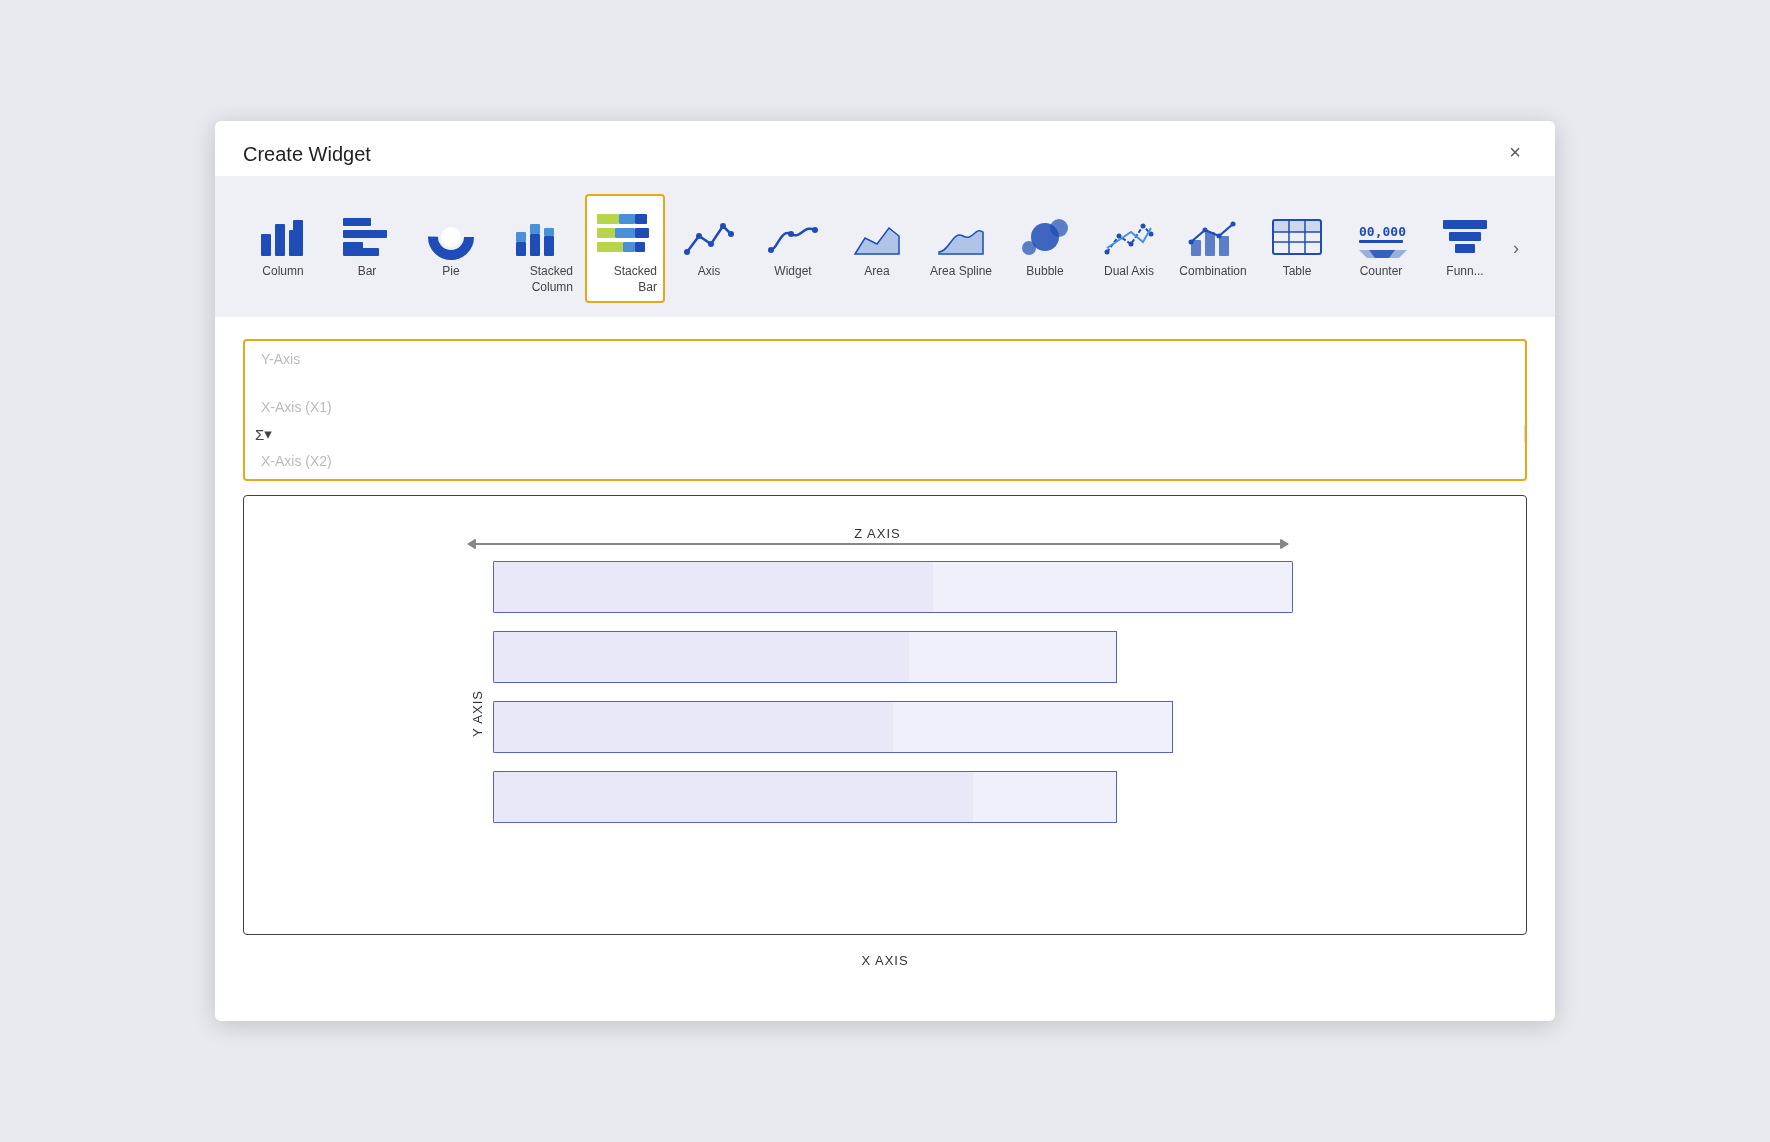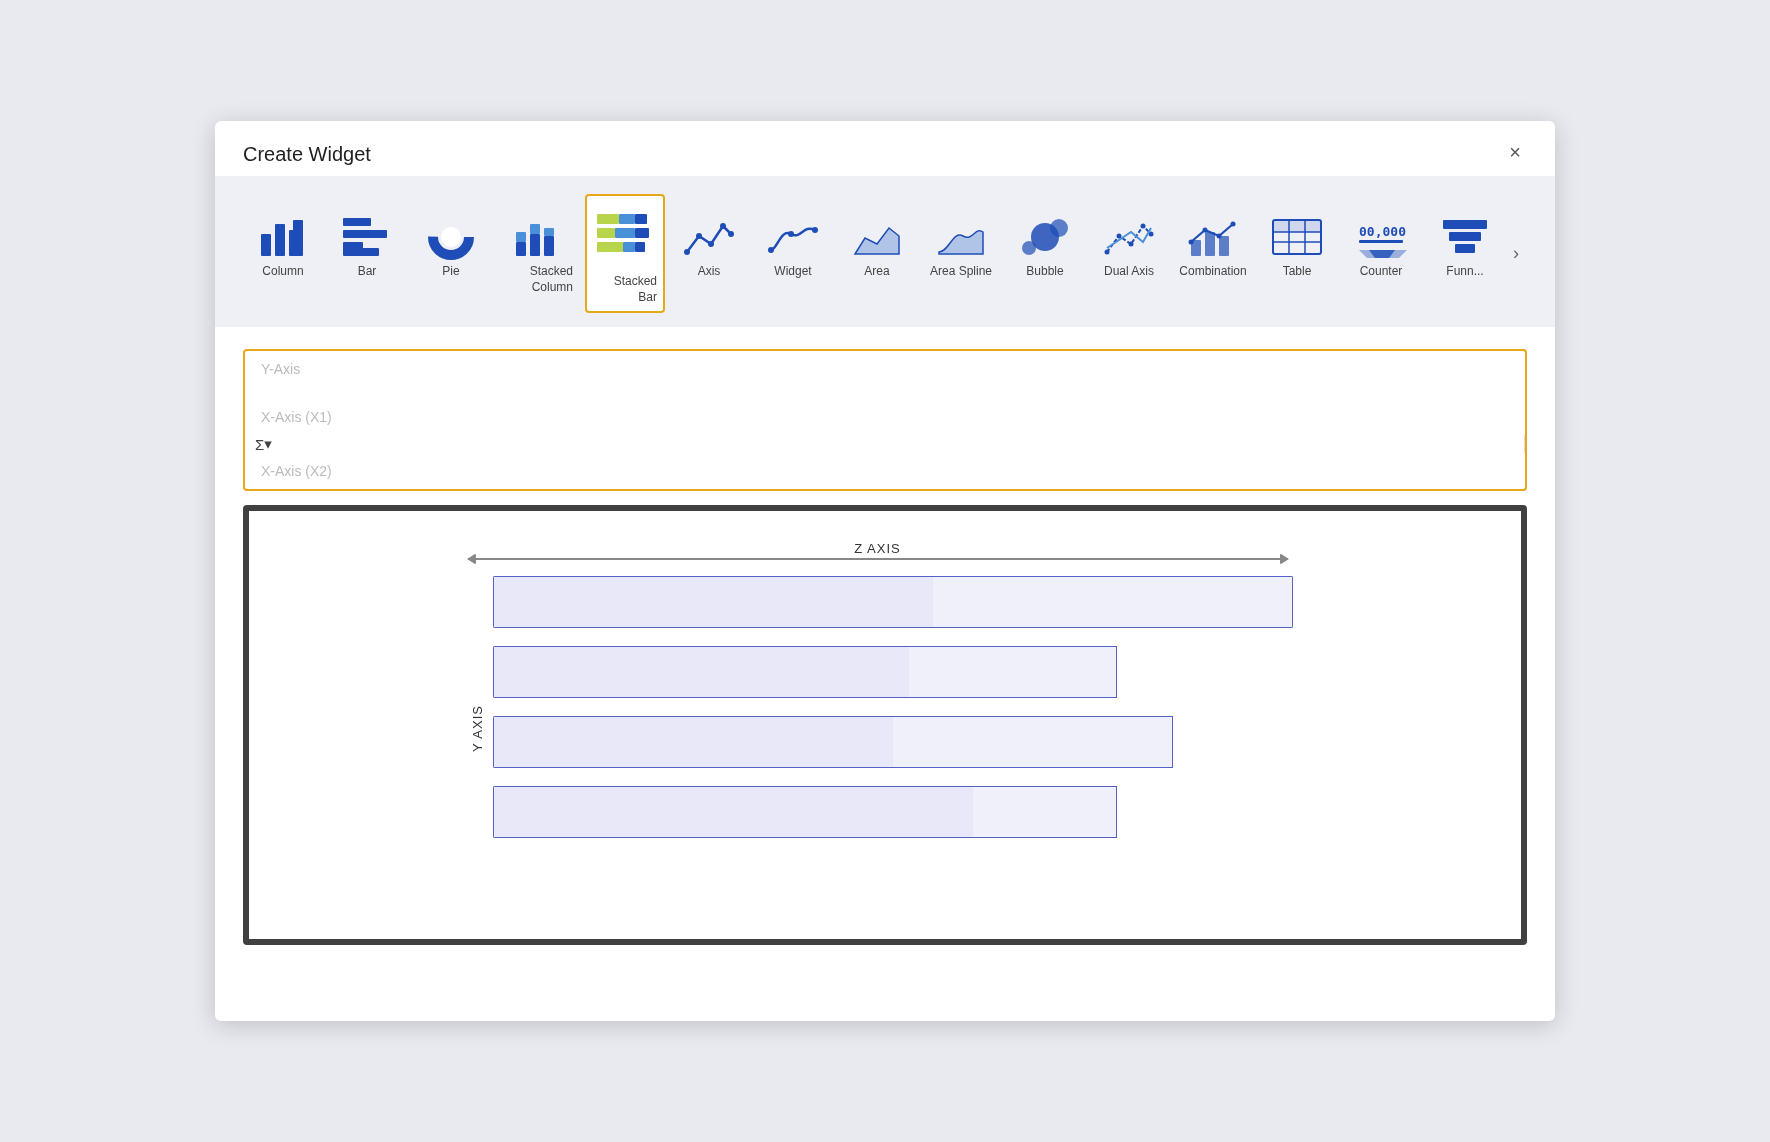--- a/index.html
+++ b/index.html
@@ -68,21 +68,20 @@
       border: 2px solid transparent;
       background: transparent;
       min-width: 80px;
       max-width: 90px;
       transition: border-color 0.15s;
       user-select: none;
     }
     .chart-type-item.active {
       border: 2px solid #e6a817;
       background: #fff;
-      gap: 10px;
     }
     .chart-icon-box {
       width: 64px;
       height: 56px;
       display: flex;
       align-items: flex-end;
       justify-content: center;
       margin-bottom: 4px;
     }
     .chart-type-label {
@@ -133,21 +132,21 @@
       color: #444;
       font-size: 15px;
       border-right: 1px solid #ddd;
       cursor: pointer;
       user-select: none;
     }
 
     
     .chart-preview-outer {
       margin: 12px 28px;
-      border: 6px solid #404040;
+      border: 1px solid #404040;
       border-radius: 4px;
       background: #fff;
       padding: 30px 35px 10px 20px;
       min-height: 440px;
     }
     .chart-preview-inner {
       display: flex;
       flex-direction: column;
       align-items: center;
     }
@@ -497,14 +496,15 @@
           <div class="bar-row" style="width:800px;">
             <div class="bar-seg-1" style="width:60%;"></div>
             <div class="bar-seg-2" style="width:18%;"></div>
           </div>
         </div>
       </div>
 
     </div>
   </div>
 
+  <div class="x-axis-row">X AXIS</div>
 
 </div>
 
 </body></html>

